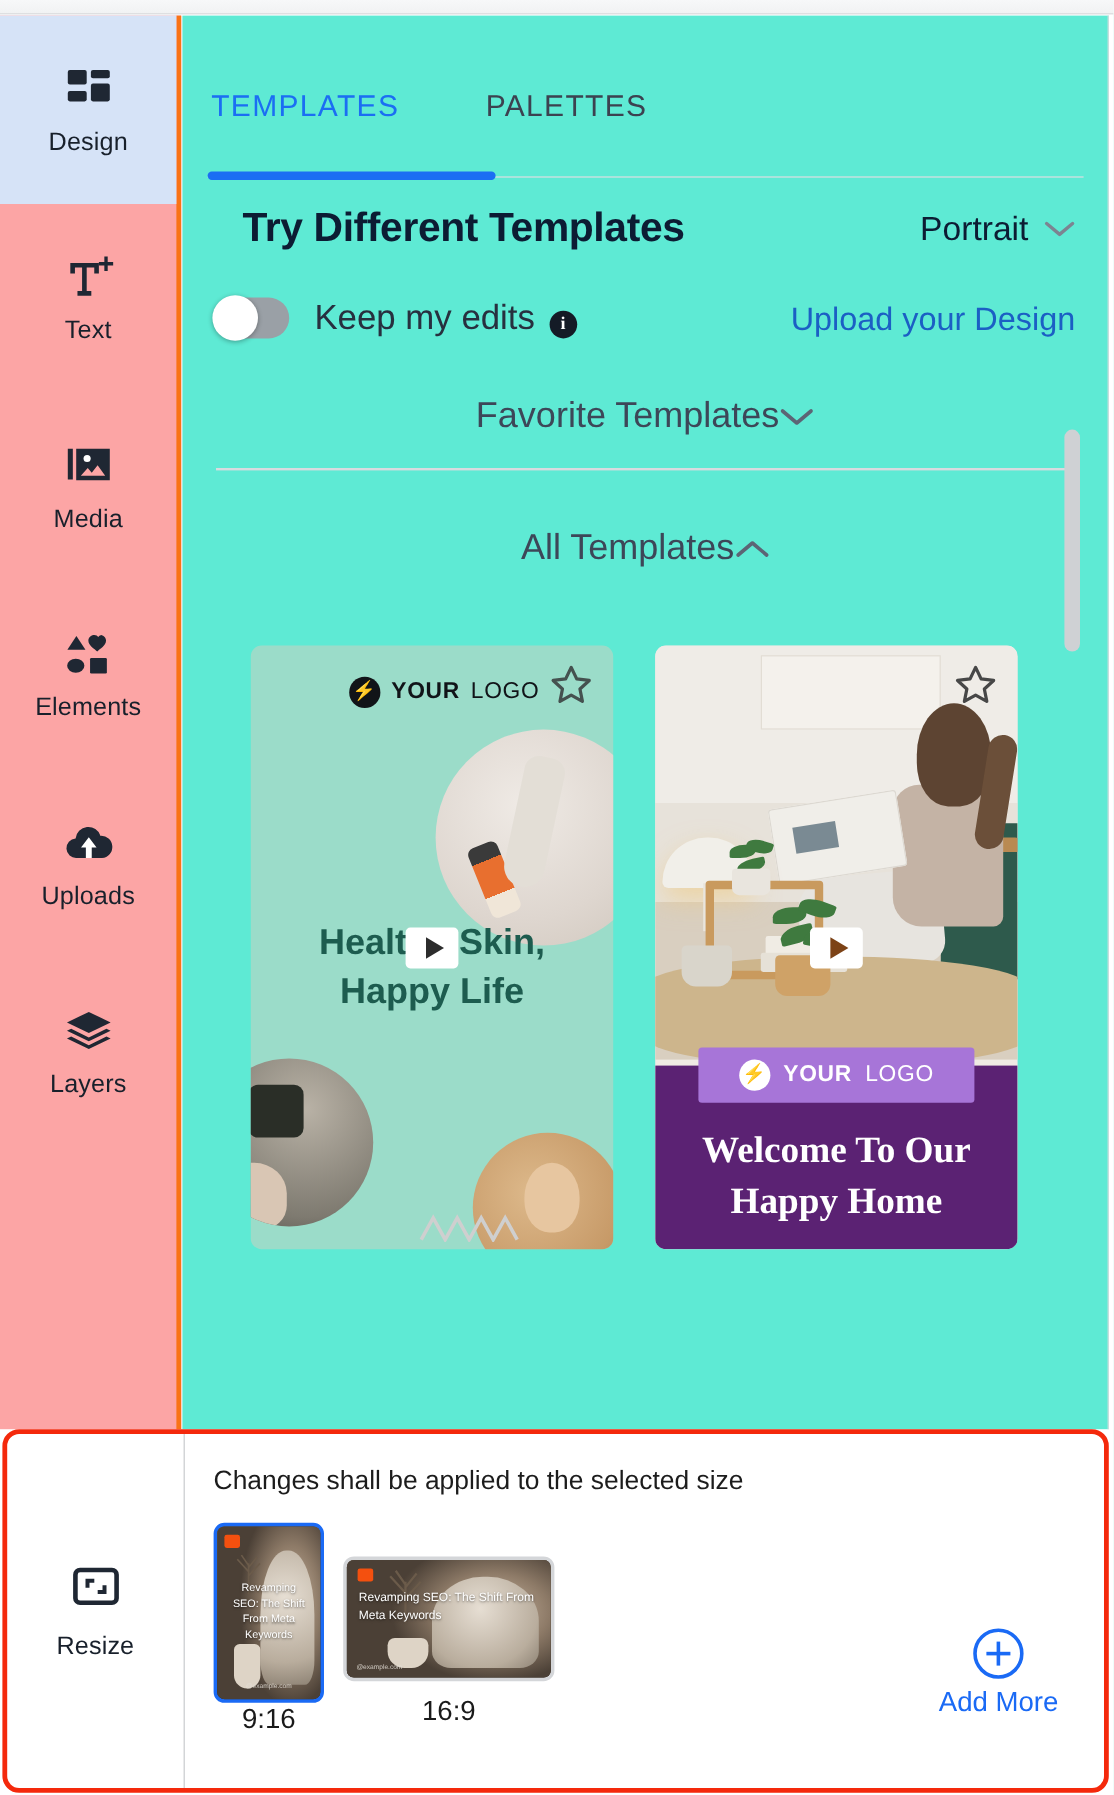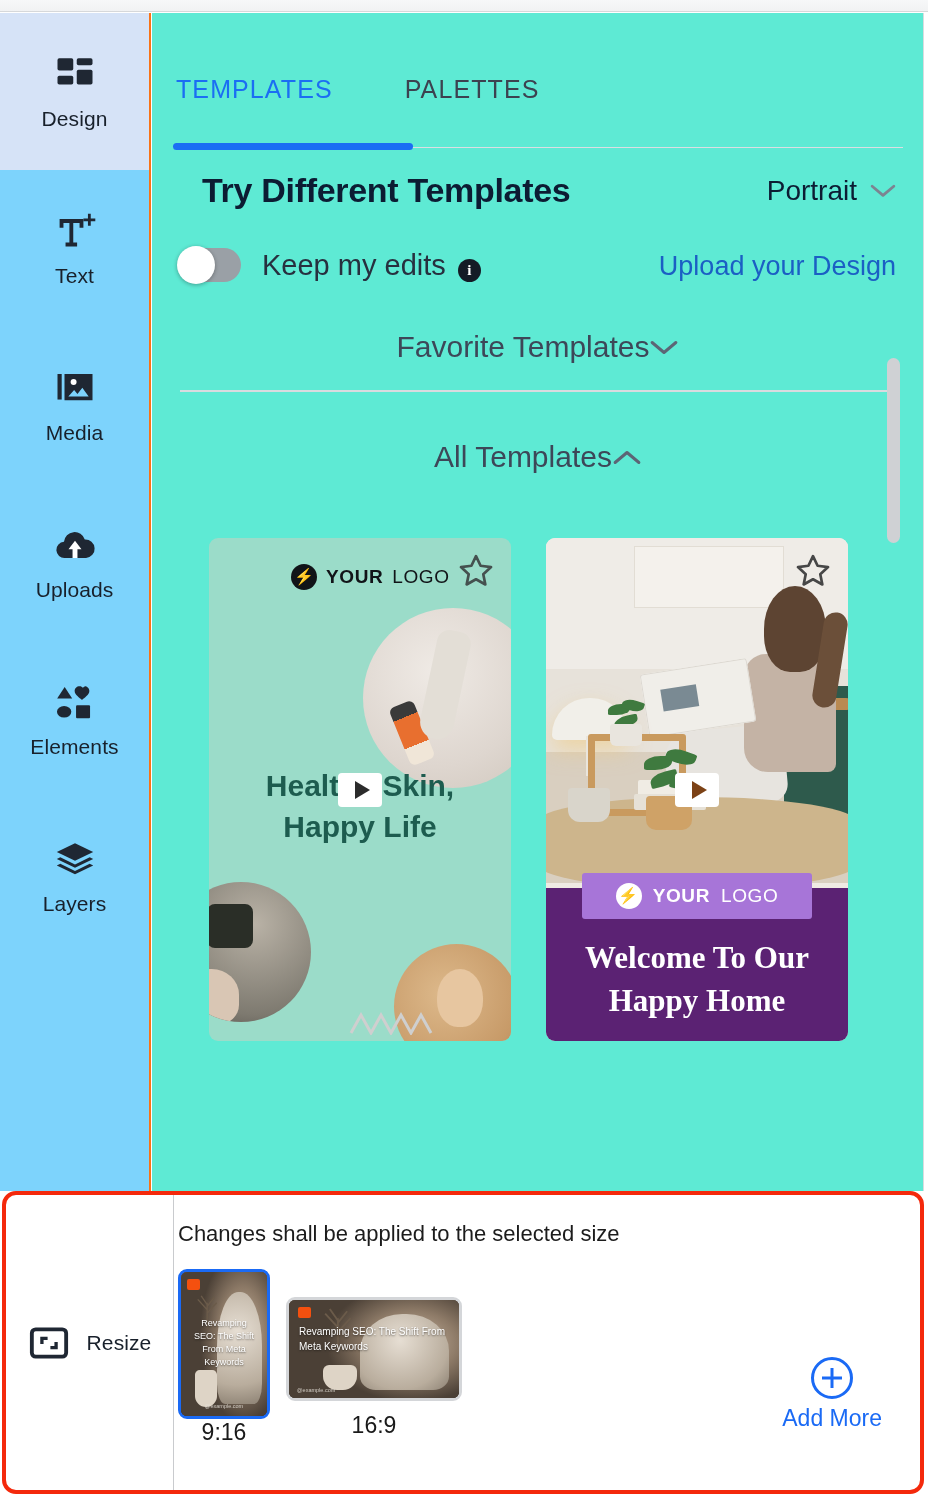--- a/index.html
+++ b/index.html
@@ -20,22 +20,22 @@
     position: absolute; top: 0; left: 0;
     width: 928px; height: 12px;
     background: linear-gradient(#f7f8f9, #f1f2f3);
     border-bottom: 1px solid #d6d8da;
   }
 
   
   .rail {
     position: absolute; top: 13px; left: 0;
     width: 151px; height: 1178px;
-    background: #7dd3fc;
-    border-right: 2px solid #f97316;
+    background: #fca5a5;
+    border-right: 4px solid #f97316;
   }
   .rail-item {
     position: relative;
     height: 157px;
     display: flex; flex-direction: column;
     align-items: center; justify-content: center;
     gap: 12px;
     cursor: pointer;
   }
   .rail-item.active { background: #d6e3f7; }
@@ -349,23 +349,23 @@
   .bottom {
     position:absolute; left:2px; top:1191px;
     width: 922px; height: 303px;
     border: 4px solid #f4290c;
     border-radius: 14px;
     background:#ffffff;
     overflow:hidden;
   }
   .bottom-rail {
     position:absolute; left:0; top:0;
-    width: 168px; height: 100%;
+    width: 148px; height: 100%;
     border-right:1px solid #c9cbce;
-    display:flex; flex-direction:row;
+    display:flex; flex-direction:column;
     align-items:center; justify-content:center; gap:17px;
   }
   .bottom-rail .rail-label { font-size:21px; }
   .bottom-body {
     position:absolute; left:149px; top:0; right:0; bottom:0;
     padding: 26px 0 0 23px;
   }
   .bottom-note { font-size:22px; color:#1c1c1c; }
   .size-row {
     display:flex; align-items:flex-start; gap:16px;
@@ -494,37 +494,37 @@
             <path d="M6 4h16v15H6zm2.2 12.8h11.6l-3.6-5-2.8 3.6-1.9-2.3z"></path>
             <circle cx="11.2" cy="8.6" r="1.7" fill="#fff"></circle>
           </svg>
       </span>
       <span class="rail-label">Media</span>
     </div>
 
     <div class="rail-item">
       <span class="rail-icon">
         <svg viewBox="0 0 24 24">
-            <path d="M6.2 19.4a4.6 4.6 0 0 1-.5-9.2 6.1 6.1 0 0 1 11.9-1.3 4.3 4.3 0 0 1 .7 10.5z"></path>
-            <path d="M10.6 19.4v-5H8.3L12 9.6l3.7 4.8h-2.3v5z" fill="#fff"></path>
-          </svg>
-      </span>
-      <span class="rail-label">Uploads</span>
-    </div>
-
-    <div class="rail-item">
-      <span class="rail-icon">
-        <svg viewBox="0 0 24 24">
             <path d="M6.1 3.4 10.4 10H1.8z"></path>
             <path d="M17.4 3c1.6 0 2.8 1.2 2.8 2.7 0 2.3-2.9 3.8-4.2 5.1-1.3-1.3-4.2-2.8-4.2-5.1C11.8 4.2 13 3 14.6 3c.9 0 1.5.4 1.9.9.4-.5 1-.9 1.9-.9z"></path>
             <ellipse cx="5.8" cy="17.6" rx="4.1" ry="3.3"></ellipse>
             <rect x="12.6" y="13.9" width="8" height="7.4" rx=".6"></rect>
           </svg>
       </span>
       <span class="rail-label">Elements</span>
+    </div>
+
+    <div class="rail-item">
+      <span class="rail-icon">
+        <svg viewBox="0 0 24 24">
+            <path d="M6.2 19.4a4.6 4.6 0 0 1-.5-9.2 6.1 6.1 0 0 1 11.9-1.3 4.3 4.3 0 0 1 .7 10.5z"></path>
+            <path d="M10.6 19.4v-5H8.3L12 9.6l3.7 4.8h-2.3v5z" fill="#fff"></path>
+          </svg>
+      </span>
+      <span class="rail-label">Uploads</span>
     </div>
 
     <div class="rail-item">
       <span class="rail-icon">
         <svg viewBox="0 0 24 24">
             <path d="M12 3 1.6 8 12 13l10.4-5z"></path>
             <path d="M12 15.2 3.6 11 1.6 12l10.4 5 10.4-5-2-1z"></path>
             <path d="M12 18.9 3.6 14.7l-2 1 10.4 5 10.4-5-2-1z"></path>
           </svg>
       </span>

